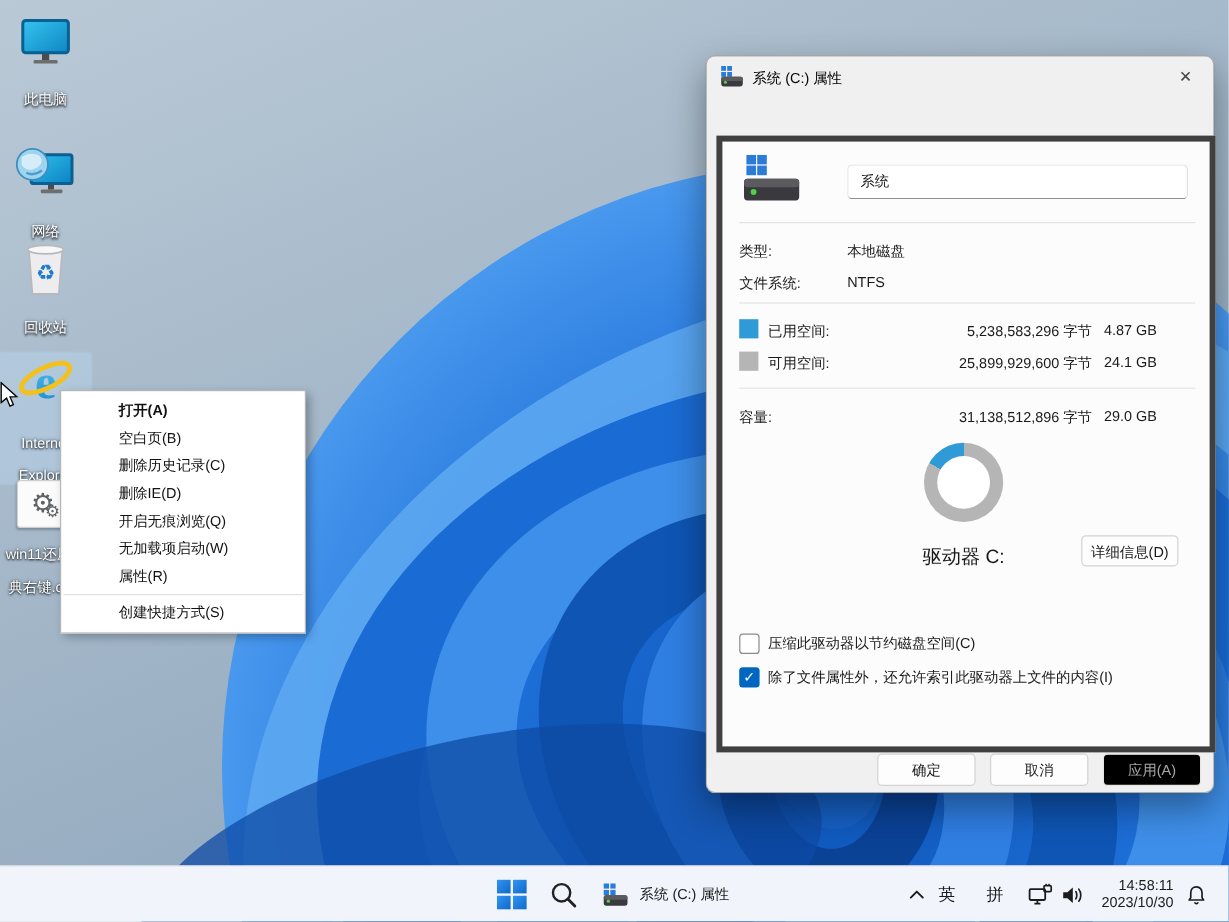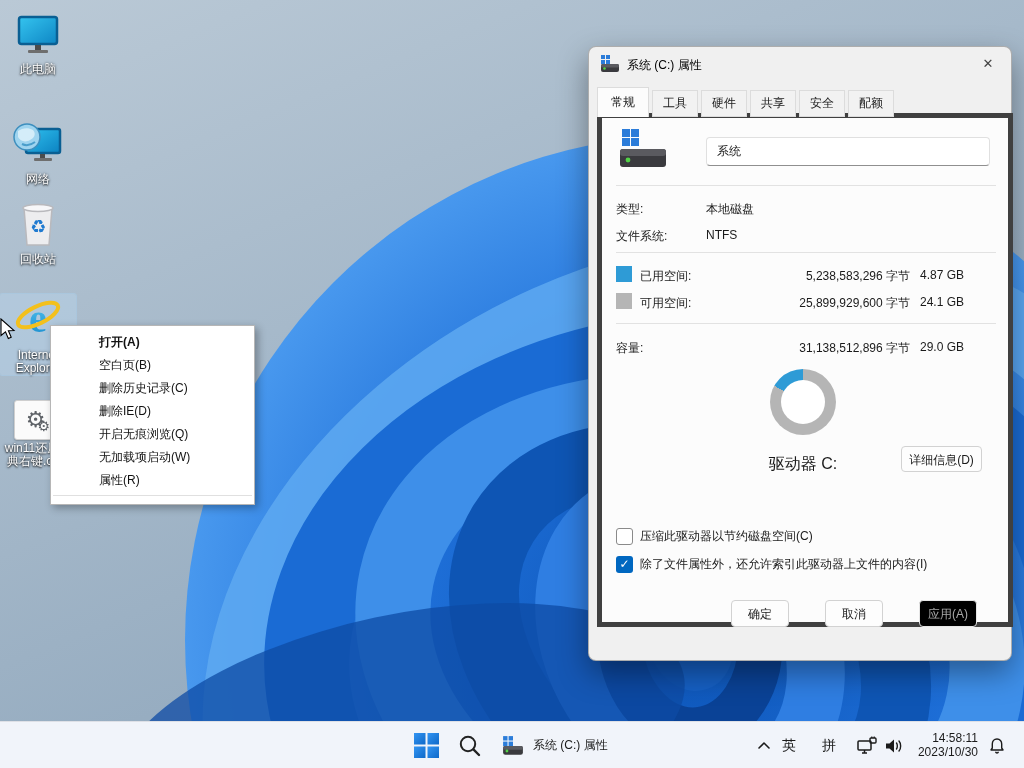--- a/index.html
+++ b/index.html
@@ -5,21 +5,21 @@
   html,body{margin:0;padding:0}
   body{width:1024px;height:768px;position:relative;overflow:hidden;
        font-family:"Liberation Sans","DejaVu Sans",sans-serif;font-size:12px;color:#1a1a1a}
   .abs{position:absolute}
 
   
   #wallpaper{position:absolute;inset:0;z-index:0}
 
   
   .dicon{position:absolute;left:0;width:76px;display:flex;flex-direction:column;
-         align-items:center;gap:2px;z-index:2;cursor:default}
+         align-items:center;gap:16px;z-index:2;cursor:default}
   .dicon .lbl{color:#fff;font-size:12px;line-height:13px;text-align:center;white-space:nowrap;
               text-shadow:0 1px 2px rgba(0,0,0,.9),0 0 3px rgba(0,0,0,.6)}
   .dicon.selected{background:rgba(190,220,245,.35);outline:1px solid rgba(170,205,235,.55);border-radius:2px}
   .reg-plate{width:46px;height:38px;background:#fbfbfb;border:1px solid #cfcfcf;border-radius:3px;
              display:flex;align-items:center;justify-content:center;box-shadow:0 1px 2px rgba(0,0,0,.25)}
   .gear-big{font-size:22px;color:#5f6368;line-height:22px}
   .gear-small{font-size:14px;color:#5f6368;margin-left:-8px;margin-top:12px;line-height:14px}
 
   
   #context-menu{position:absolute;left:50px;top:325px;width:203px;z-index:6;background:#fff;
@@ -57,21 +57,21 @@
         border-radius:50%;background:#fff}
   #drive-caption{position:absolute;left:141px;top:336px;width:120px;text-align:center;font-size:16px}
   .btn{position:absolute;background:#fdfdfd;border:1px solid #d2d2d2;border-radius:4px;
        font-size:12px;color:#1a1a1a;text-align:center;font-family:inherit;cursor:default}
   .btn.disabled{background:#000000;color:#a8a8a8;border-color:#e6e6e6}
   #details-btn{left:299px;top:328px;width:81px;height:26px;line-height:24px}
   .checkbox{position:absolute;left:14px;width:17px;height:17px;box-sizing:border-box;border-radius:3px}
   .checkbox.empty{background:#fff;border:1px solid #8a8a8a}
   .checkbox.checked{color:#fff;font-size:12px;line-height:17px;text-align:center;font-weight:bold}
   .cb-label{position:absolute;left:38px;font-size:12px;line-height:17px}
-  .footer-btn{height:27px;line-height:25px;width:58px;top:553px}
+  .footer-btn{height:27px;line-height:25px;width:82px;top:581px}
 
   
   #taskbar{position:absolute;left:0;bottom:0;width:1024px;height:47px;background:#f1f4fa;
            border-top:1px solid rgba(0,0,0,.08);z-index:8;box-sizing:border-box}
   .tb{position:absolute;top:0;height:47px;display:flex;align-items:center;cursor:default}
   .tray-txt{font-size:14px;color:#1b1b1b}
   #clock{position:absolute;right:46px;top:9px;text-align:right;font-size:12px;line-height:14px;color:#1b1b1b;cursor:default}
 
   #cursor{position:absolute;left:0;top:318px;z-index:10;pointer-events:none}
 </style>
@@ -190,47 +190,40 @@
 
 <div id="context-menu">
   <div class="menu-item bold">打开(A)</div>
   <div class="menu-item">空白页(B)</div>
   <div class="menu-item">删除历史记录(C)</div>
   <div class="menu-item">删除IE(D)</div>
   <div class="menu-item">开启无痕浏览(Q)</div>
   <div class="menu-item">无加载项启动(W)</div>
   <div class="menu-item">属性(R)</div>
   <div class="menu-sep"></div>
+  <div class="menu-item">创建快捷方式(S)</div>
 </div>
 
 <div id="dialog">
   <div id="dlg-titlebar">
     <span class="abs" style="left:11px;top:8px">
       <svg width="20" height="18" viewBox="0 0 20 18">
         <rect x="1" y="0" width="4" height="4" fill="#2b7cd9"></rect>
           <rect x="6" y="0" width="4" height="4" fill="#2b7cd9"></rect>
         <rect x="1" y="5" width="4" height="4" fill="#2b7cd9"></rect>
           <rect x="6" y="5" width="4" height="4" fill="#2b7cd9"></rect>
         <rect x="1" y="9" width="18" height="8" rx="2" fill="#3a3a3e"></rect>
         <rect x="1" y="9" width="18" height="3.5" rx="1.5" fill="#5a5a5f"></rect>
         <circle cx="4.5" cy="13.5" r="1.3" fill="#52d146"></circle>
       </svg>
     </span>
     <span id="dlg-title">系统 (C:) 属性</span>
     <span id="dlg-close">✕</span>
   </div>
 
-  <div class="tabs">
-    <span class="tab active">常规</span>
-    <span class="tab">工具</span>
-    <span class="tab">硬件</span>
-    <span class="tab">共享</span>
-    <span class="tab">安全</span>
-    <span class="tab">配额</span>
-  </div>
 
   <div id="dlg-pane">
     <span class="abs" style="left:16px;top:11px">
       <svg width="50" height="42" viewBox="0 0 50 42">
         <rect x="4" y="0" width="8" height="8" fill="#2b7cd9"></rect>
           <rect x="13" y="0" width="8" height="8" fill="#2b7cd9"></rect>
         <rect x="4" y="9" width="8" height="8" fill="#2b7cd9"></rect>
           <rect x="13" y="9" width="8" height="8" fill="#2b7cd9"></rect>
         <rect x="2" y="20" width="46" height="18" rx="3" fill="#3a3a3e"></rect>
         <rect x="2" y="20" width="46" height="7" rx="3" fill="#5a5a5f"></rect>

